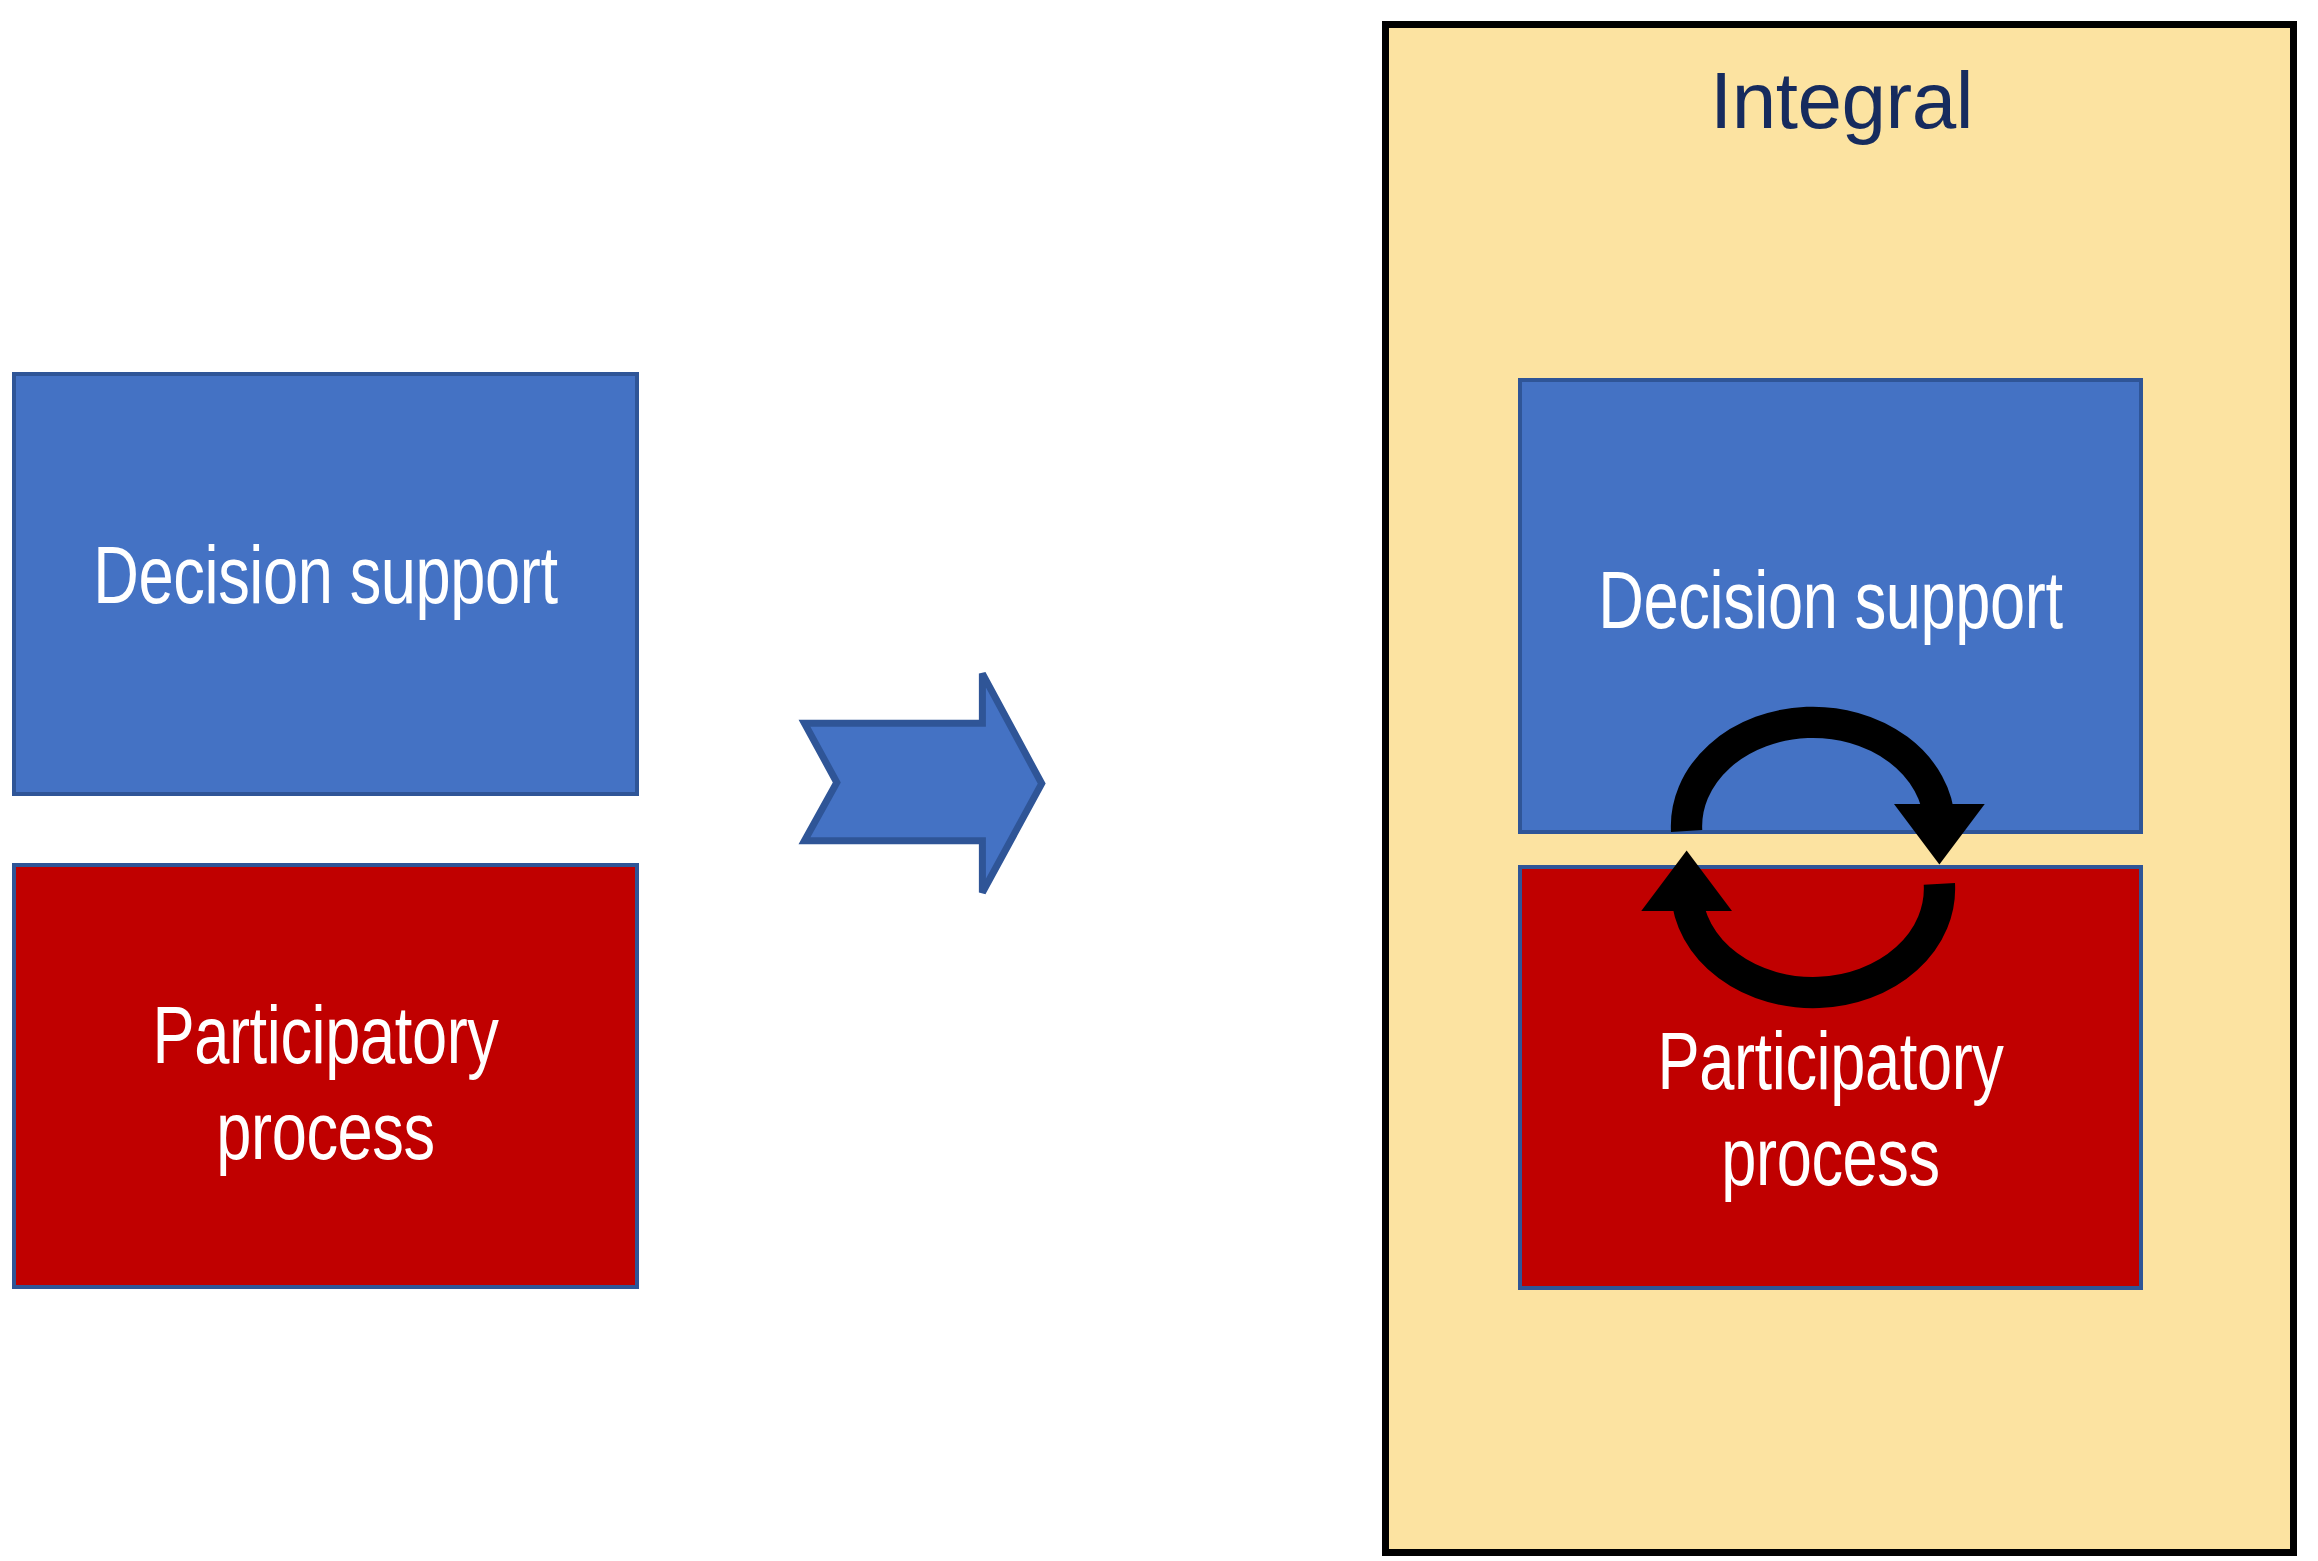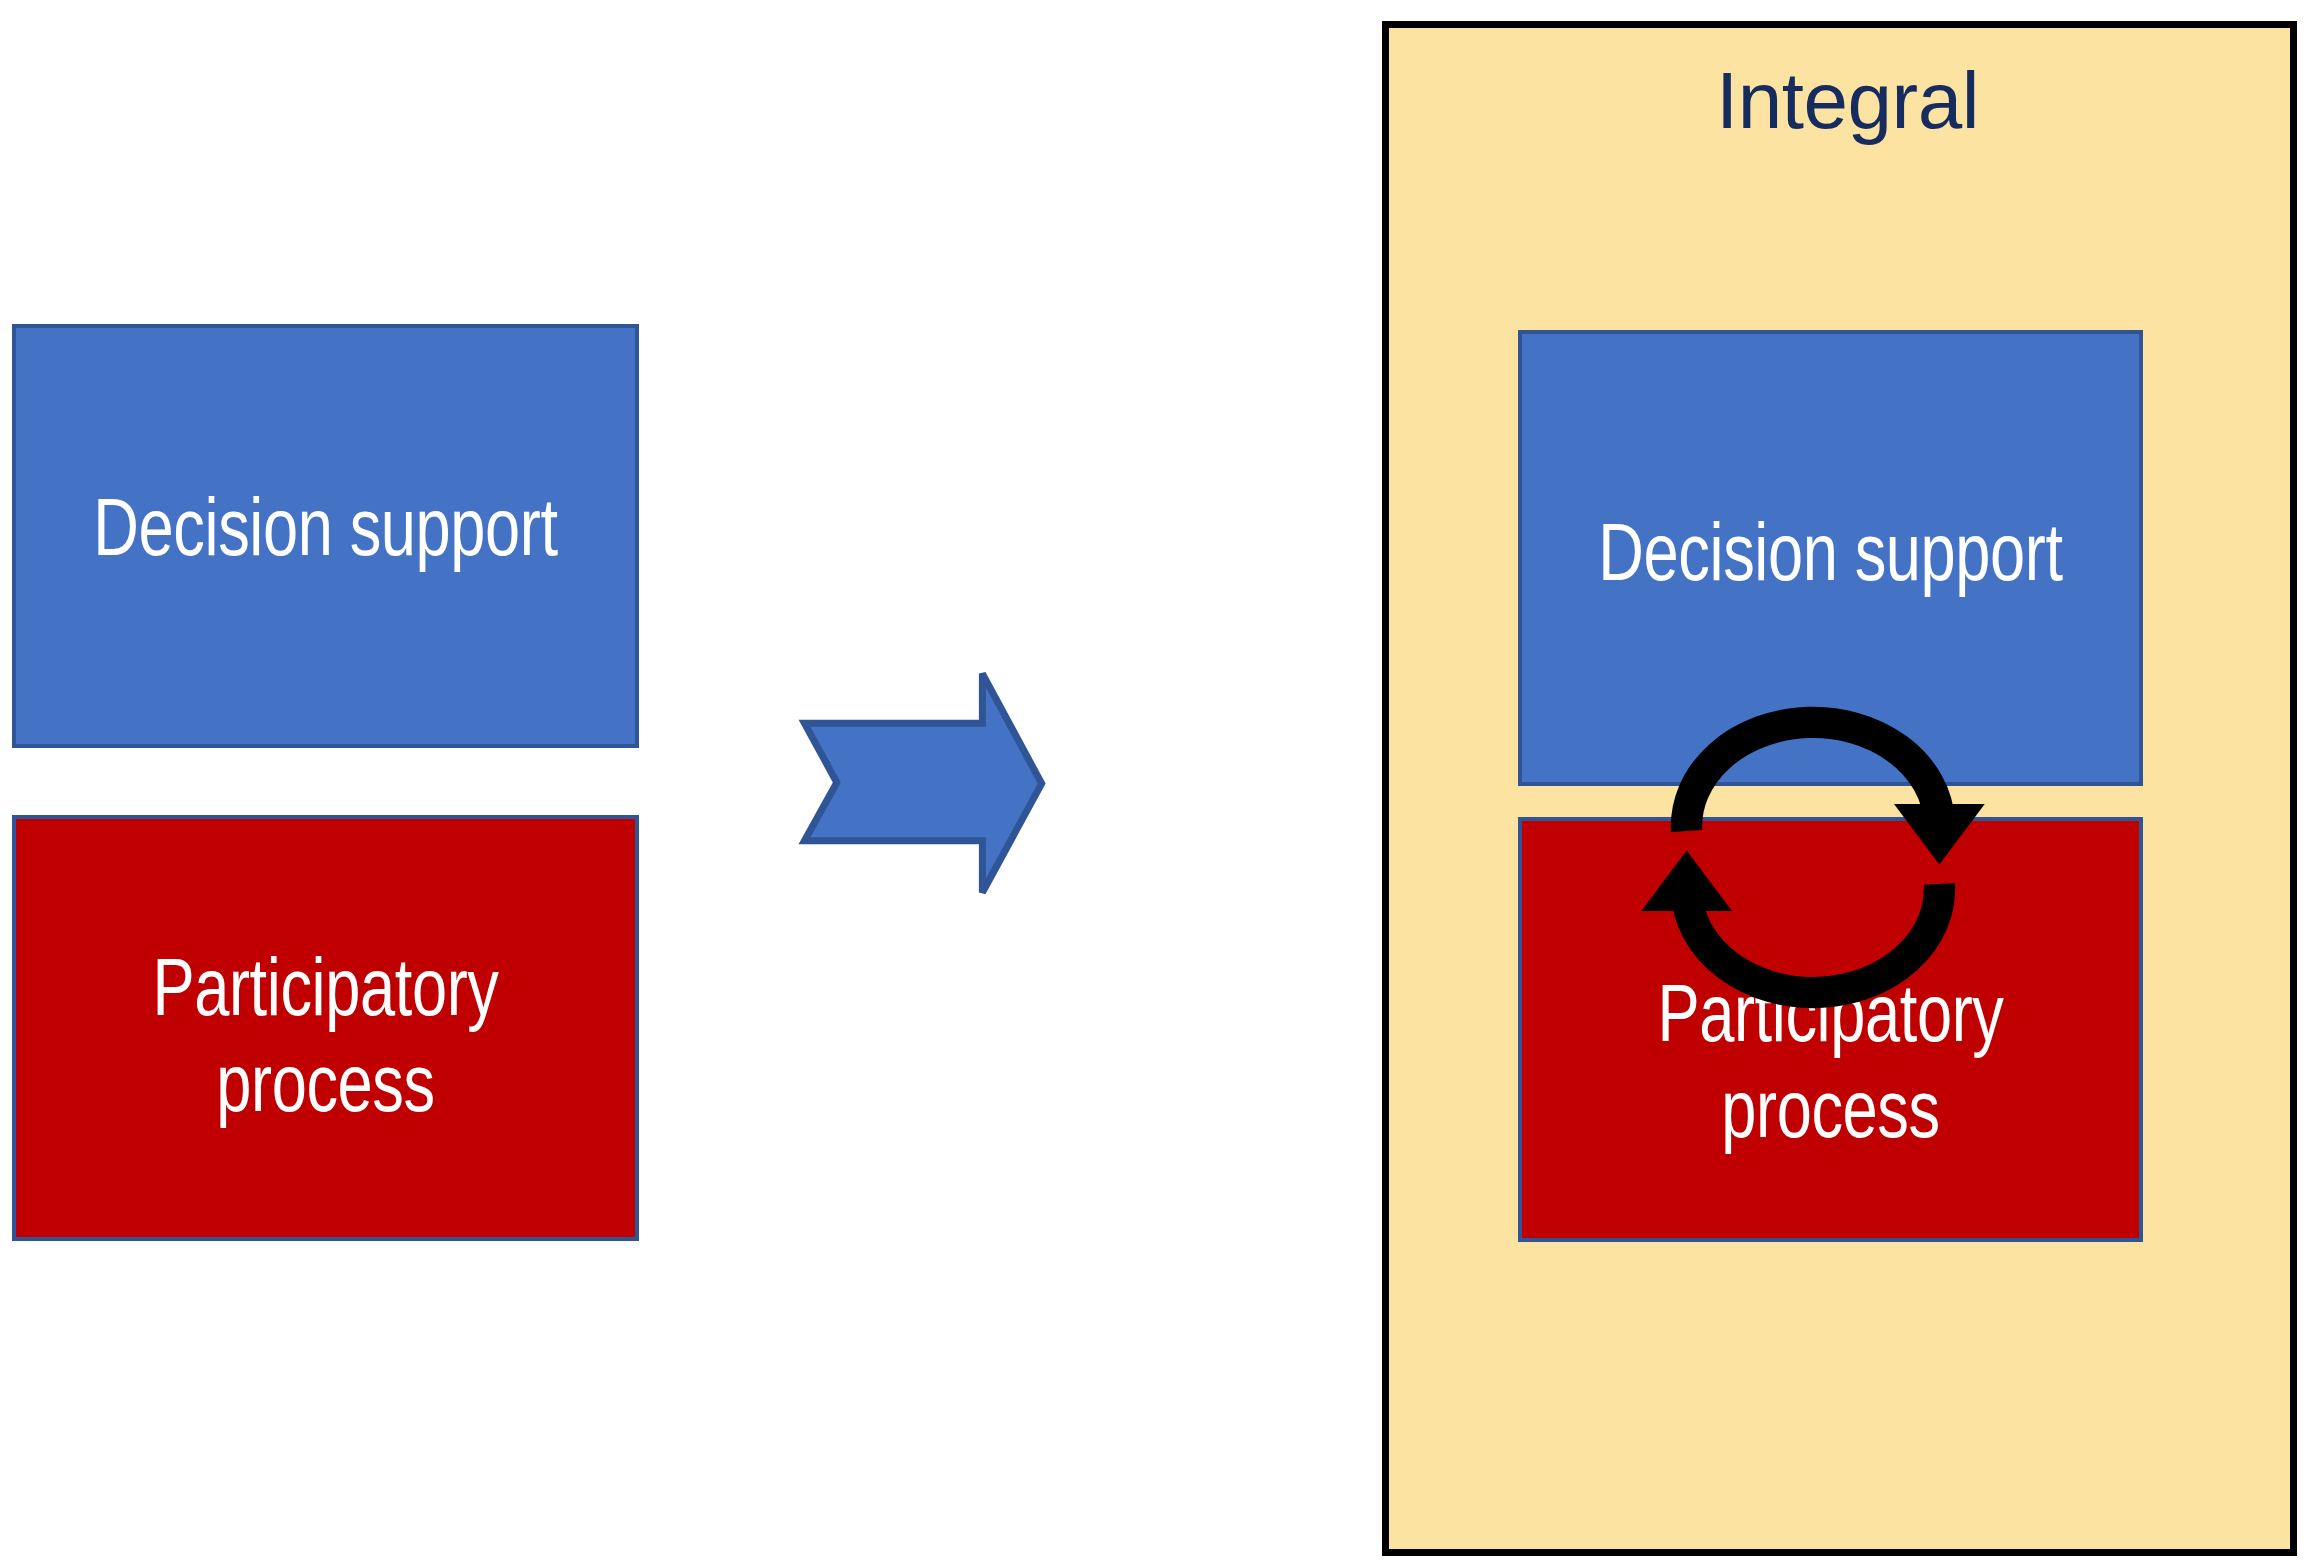--- a/index.html
+++ b/index.html
@@ -26,20 +26,21 @@
     box-sizing: border-box;
     display: flex;
     align-items: center;
     justify-content: flex-end;
     text-align: center;
     color: #ffffff;
     border-style: solid;
     border-width: 4.9px;
     line-height: 1.18;
     letter-spacing: -0.5px;
+    margin-top: 48px;
   }
   .concept-box .box-label {
     display: block;
     width: 100%;
     white-space: pre-line;
     font-weight: 400;
     transform: scaleX(0.78);
   }
 
   
@@ -77,21 +78,21 @@
     left: 1382px;
     top: 20.5px;
     width: 915px;
     height: 1535px;
     box-sizing: border-box;
     background: #FCE3A1;
     border: 7.6px solid #000000;
   }
   #integral-title {
     position: absolute;
-    left: 8px;
+    left: 2px;
     top: 33px;
     width: 100%;
     text-align: center;
     color: #162B5E;
     font-size: 80px;
     line-height: 1;
     letter-spacing: -0.5px;
   }
 
   #right-blue-box {

